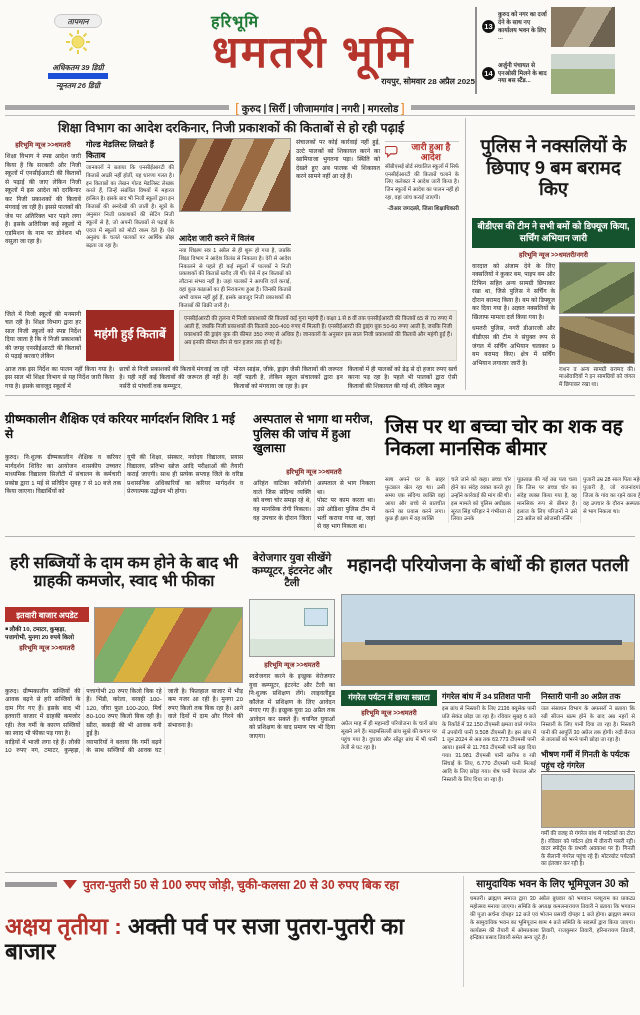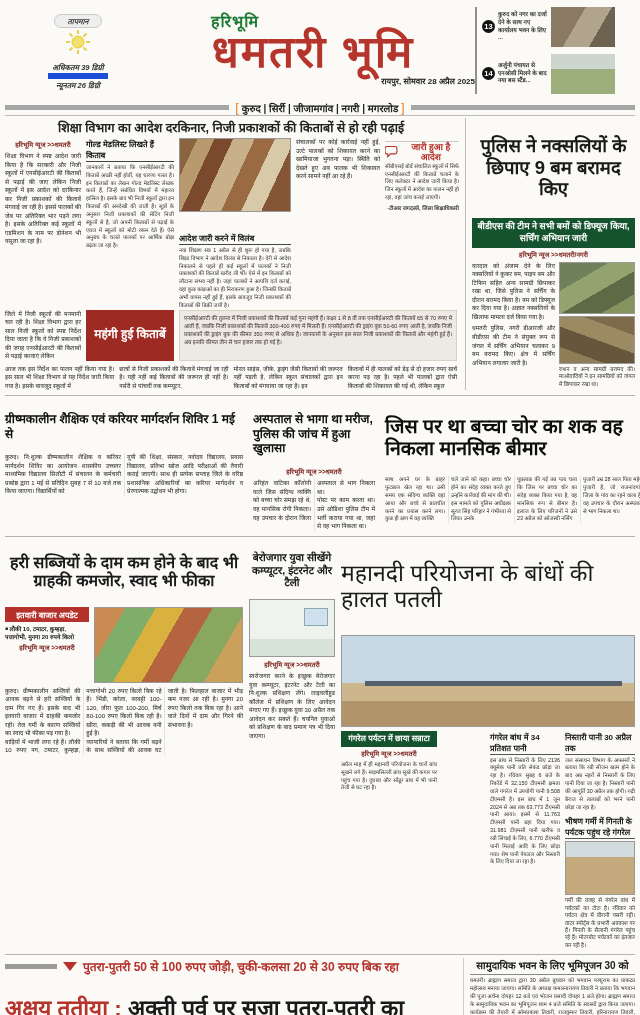--- a/index.html
+++ b/index.html
@@ -75,25 +75,25 @@
   .veg-headline{font-size:16px;font-weight:800;line-height:1.15;text-align:center;padding-bottom:3px;}
   .veg-top{display:grid;grid-template-columns:84px 1fr;gap:5px;}
   .tag-red{background:#b5312b;color:#fff;font-weight:800;font-size:8px;text-align:center;padding:2px 3px;}
   .veg-bullet{font-size:6px;font-weight:700;margin-top:3px;line-height:1.35;}
   .ph-market{height:74px;background:linear-gradient(120deg,#c98b52 0 16%,#7fae6b 0 32%,#d9b13e 0 47%,
         #b4643f 0 62%,#88a85f 0 80%,#caa05a 0 100%);border:1px solid #999;}
   .cols3{columns:3;column-gap:6px;column-rule:1px solid #e2e2e2;margin-top:4px;}
   .comp-headline{font-size:10.5px;font-weight:800;line-height:1.2;text-align:center;}
   .ph-cartoon{height:56px;margin:3px 0;background:linear-gradient(#eef3ee 0 70%,#d8e4d8 0 100%);border:1px solid #999;position:relative;}
   .ph-cartoon::after{content:"";position:absolute;right:6px;top:8px;width:22px;height:16px;background:#cfe0ef;border:1px solid #8aa;}
-  .mah-headline{font-size:23px;font-weight:400;line-height:1.15;text-align:left;padding-bottom:3px;}
+  .mah-headline{font-size:18px;font-weight:700;line-height:1.15;text-align:center;padding-bottom:3px;}
   .ph-dam{height:90px;background:linear-gradient(#c6d8e3 0 52%,#cdb68c 0 72%,#b1946a 0 100%);border:1px solid #999;position:relative;}
   .ph-dam::after{content:"";position:absolute;left:8%;right:4%;top:50%;height:5px;background:#55606a;}
   .mah-grid{display:grid;grid-template-columns:96px 1fr;gap:5px;margin-top:4px;}
-  .mah-sub{display:grid;grid-template-columns:1fr 1fr;gap:5px;margin-left:48px;}
+  .mah-sub{display:grid;grid-template-columns:1fr 1fr;gap:5px;}
   .shead{font-size:8px;font-weight:800;border-bottom:1px solid #555;padding-bottom:1px;margin-bottom:2px;}
   .micro{font-size:5.4px;line-height:1.45;text-align:justify;color:#2a2a2a;}
   .ph-gangrel{height:52px;margin:2px 0;background:linear-gradient(#d2dbde 0 28%,#c4a97d 0 100%);border:1px solid #999;}
   
   .row4{display:grid;grid-template-columns:450px 172px;gap:8px;padding:3px 0 4px;}
   .ak-strip{display:flex;align-items:center;gap:6px;}
   .ak-bar{height:5px;background:#9a9a9a;flex:0 0 52px;}
   .ak-arrow{width:0;height:0;border-left:7px solid transparent;border-right:7px solid transparent;
         border-top:9px solid #b5312b;}
   .ak-strip-text{color:#b5312b;font-weight:800;font-size:12px;}

